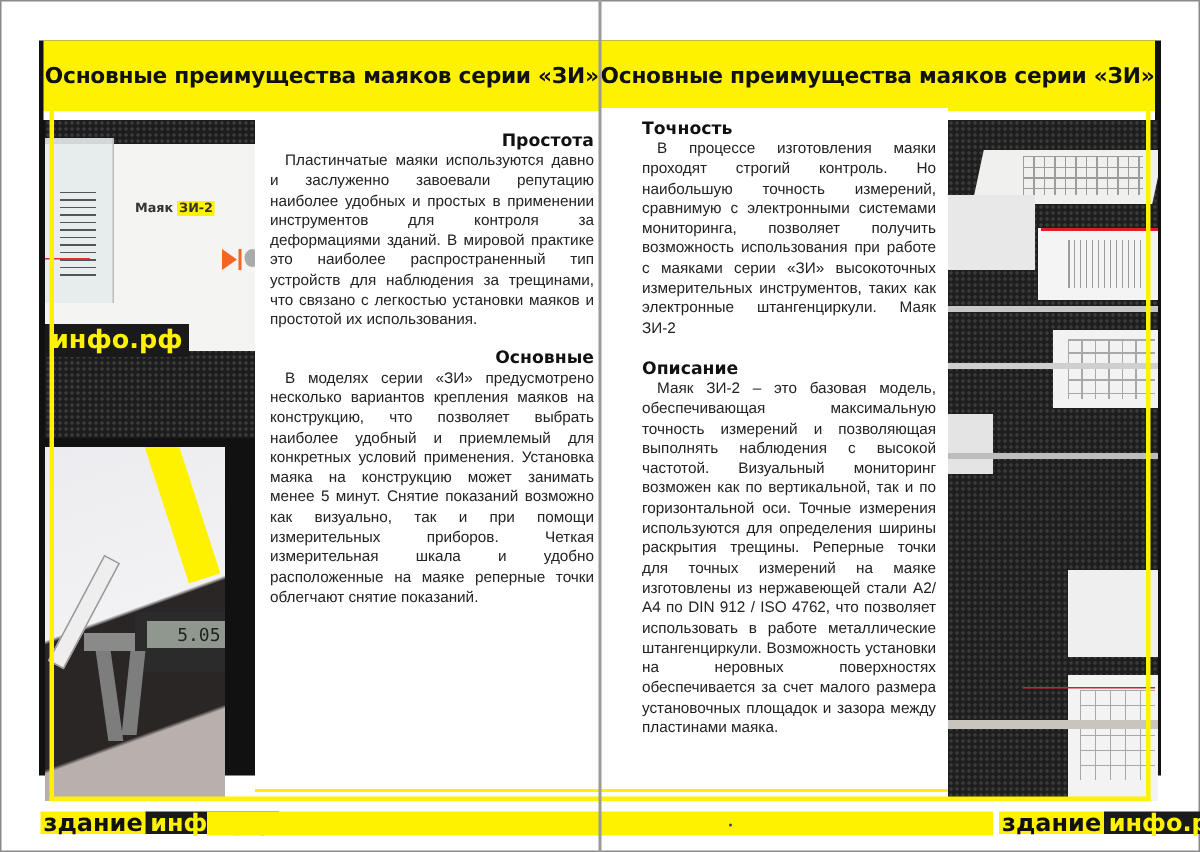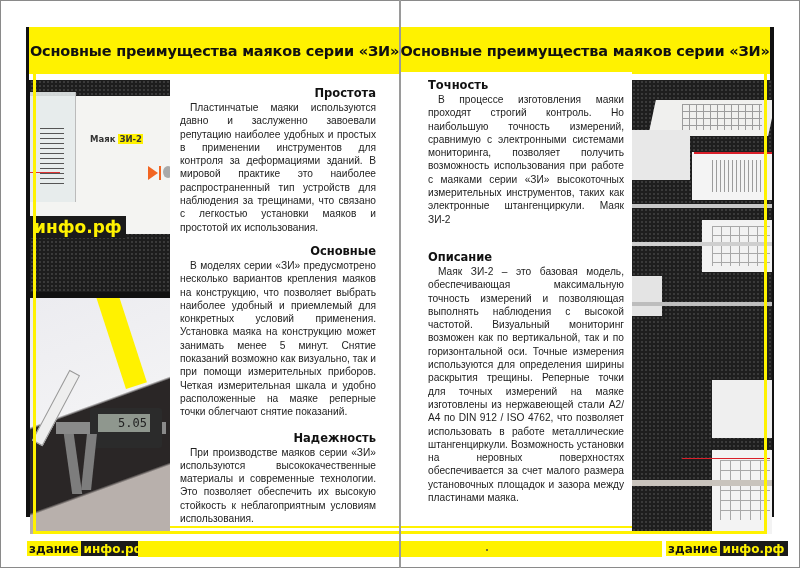--- a/index.html
+++ b/index.html
@@ -49,57 +49,57 @@
 
     
     .photo { position: absolute; overflow: hidden; }
     .photo-top-left {
       left: 30px; top: 80px; width: 140px; height: 212px;
       background:
         radial-gradient(circle at 2px 2px, #3a3a3a 1px, transparent 1.2px) 0 0/4px 4px,
         #1d1d1d;
     }
     .photo-bottom-left {
-      left: 30px; top: 298px; width: 140px; height: 236px;
+      left: 30px; top: 298px; width: 120px; height: 236px;
       background: linear-gradient(135deg, #bcb6b4 0%, #d8d4d0 40%, #9b9390 100%);
     }
     .photo-right {
       left: 232px; top: 80px; width: 140px; height: 454px;
       background:
         radial-gradient(circle at 2px 2px, #3a3a3a 1px, transparent 1.2px) 0 0/4px 4px,
         #1e1e1e;
     }
 
     
     .yellow-line-v { position: absolute; width: 3px; background: #fff200; z-index: 3; }
     .yellow-line-h { position: absolute; height: 3px; background: #fff200; z-index: 3; }
 
     
     .content-col {
-      position: absolute; background: #fff; padding: 6px 24px 0 10px;
+      position: absolute; background: #fff; padding: 6px 4px 0 10px;
     }
     .content-left { left: 170px; top: 80px; width: 230px; height: 452px; }
     .content-right { left: 0; top: 72px; width: 232px; height: 452px; padding: 6px 8px 0 28px; }
 
     .section-heading {
       font-family: "DejaVu Sans", sans-serif; font-weight: bold; font-size: 11.5px;
       color: #111; margin: 0 0 1px 0; line-height: 14px;
     }
     .content-left .section-heading { text-align: right; }
     .content-right .section-heading { text-align: left; }
     .section-body {
       font-family: "Liberation Sans", sans-serif; font-size: 10.2px; line-height: 13.3px;
       text-align: justify; text-indent: 10px; color: #222;
     }
     .section { margin-bottom: 10px; }
 
     
     .footer-logo {
       position: absolute; top: 541px; height: 15px; display: flex; align-items: stretch;
-      font-family: "DejaVu Sans", sans-serif; font-weight: bold; font-size: 12px;
+      font-family: "DejaVu Sans", sans-serif; font-weight: bold; font-size: 16px;
     }
     .logo-part-a { background: #fff200; color: #111; padding: 0 2px 0 2px; line-height: 16px; }
     .logo-part-b { background: #1a1a1a; color: #fff200; padding: 0 3px 0 3px; line-height: 16px; }
     .footer-band {
       position: absolute; top: 541px; height: 16px; background: #fff200;
     }
     .page-dot {
       position: absolute; width: 2px; height: 2px; background: #444; border-radius: 50%;
     }
 
@@ -150,24 +150,20 @@
   <div class="yellow-line-h" style="left:170px;top:526px;height:2px;width:230px;"></div>
 
   <div class="content-col content-left">
     <div class="section">
       <div class="section-heading">Простота</div>
       <div class="section-body">Пластинчатые маяки используются давно и заслуженно завоевали репутацию наиболее удобных и простых в применении инструментов для контроля за деформациями зданий. В мировой практике это наиболее распространенный тип устройств для наблюдения за трещинами, что связано с легкостью установки маяков и простотой их использования.</div>
     </div>
     <div class="section">
       <div class="section-heading">Основные</div>
       <div class="section-body">В моделях серии «ЗИ» предусмотрено несколько вариантов крепления маяков на конструкцию, что позволяет выбрать наиболее удобный и приемлемый для конкретных условий применения. Установка маяка на конструкцию может занимать менее 5 минут. Снятие показаний возможно как визуально, так и при помощи измерительных приборов. Четкая измерительная шкала и удобно расположенные на маяке реперные точки облегчают снятие показаний.</div>
-    </div>
-    <div class="section" style="margin-top:12px;">
-      <div class="section-heading">Надежность</div>
-      <div class="section-body">При производстве маяков серии «ЗИ» используются высококачественные материалы и современные технологии. Это позволяет обеспечить их высокую стойкость к неблагоприятным условиям использования.</div>
     </div>
   </div>
 
   <div class="footer-logo" style="left:27px;">
     <span class="logo-part-a">здание</span>
     <span class="logo-part-b">инфо.рф</span>
   </div>
   <div class="footer-band" style="left:138px;width:262px;"></div>
 </div>
 
@@ -200,21 +196,21 @@
 
   <div class="yellow-line-v" style="left:364px;top:74px;height:460px;"></div>
   <div class="yellow-line-h" style="left:0;top:531px;width:367px;"></div>
   <div class="yellow-line-h" style="left:0;top:526px;height:2px;width:232px;"></div>
 
   <div class="content-col content-right">
     <div class="section">
       <div class="section-heading">Точность</div>
       <div class="section-body">В процессе изготовления маяки проходят строгий контроль. Но наибольшую точность измерений, сравнимую с электронными системами мониторинга, позволяет получить возможность использования при работе с маяками серии «ЗИ» высокоточных измерительных инструментов, таких как электронные штангенциркули. Маяк ЗИ-2</div>
     </div>
-    <div class="section" style="margin-top:24px;">
+    <div class="section" style="margin-top:12px;">
       <div class="section-heading">Описание</div>
       <div class="section-body">Маяк ЗИ-2 – это базовая модель, обеспечивающая максимальную точность измерений и позволяющая выполнять наблюдения с высокой частотой. Визуальный мониторинг возможен как по вертикальной, так и по горизонтальной оси. Точные измерения используются для определения ширины раскрытия трещины. Реперные точки для точных измерений на маяке изготовлены из нержавеющей стали А2/А4 по DIN 912 / ISO 4762, что позволяет использовать в работе металлические штангенциркули. Возможность установки на неровных поверхностях обеспечивается за счет малого размера установочных площадок и зазора между пластинами маяка.</div>
     </div>
   </div>
 
   <div class="footer-band" style="left:0;width:262px;"></div>
   <div class="page-dot" style="left:86px;top:549px;"></div>
   <div class="footer-logo" style="left:266px;">
     <span class="logo-part-a">здание</span>
     <span class="logo-part-b">инфо.рф</span>

